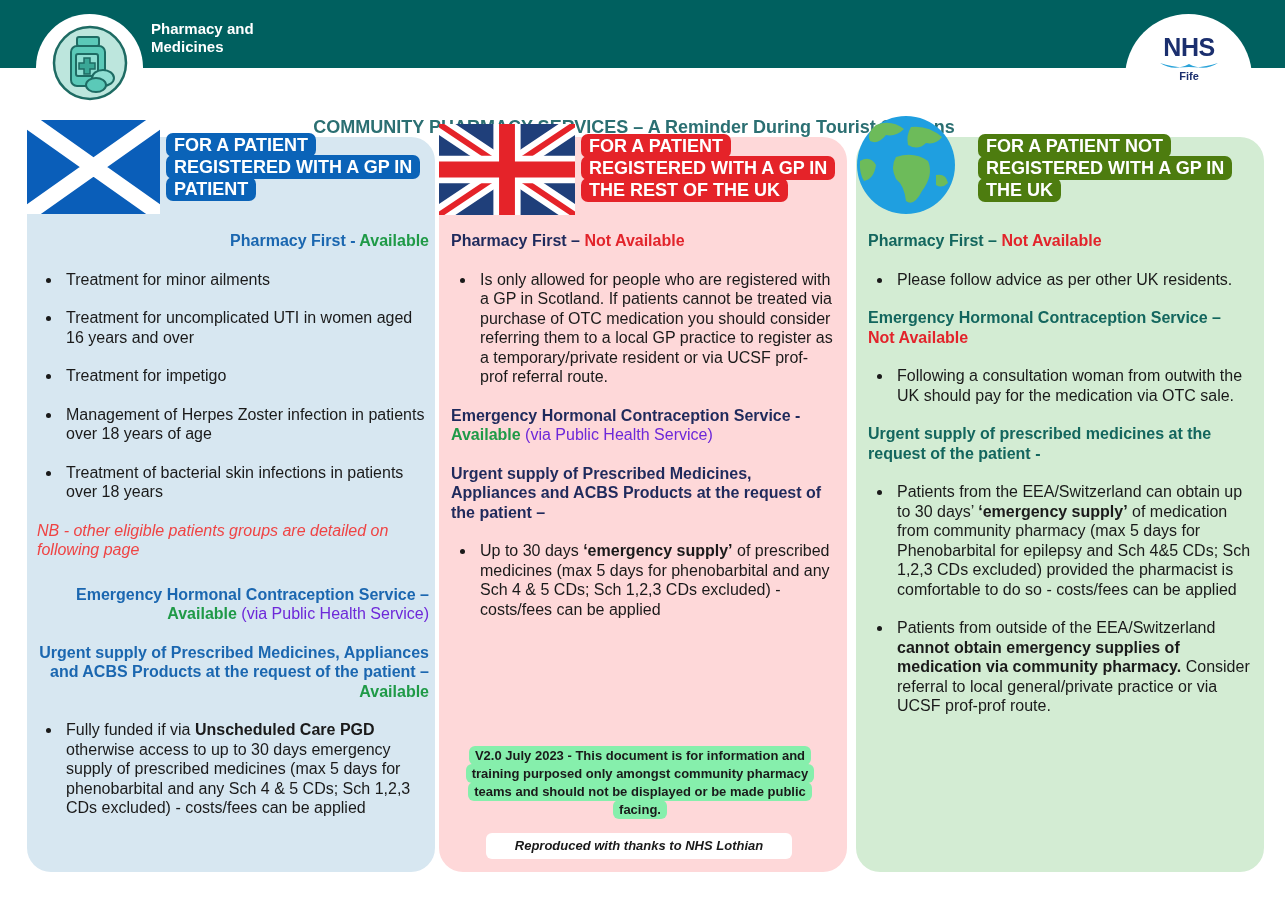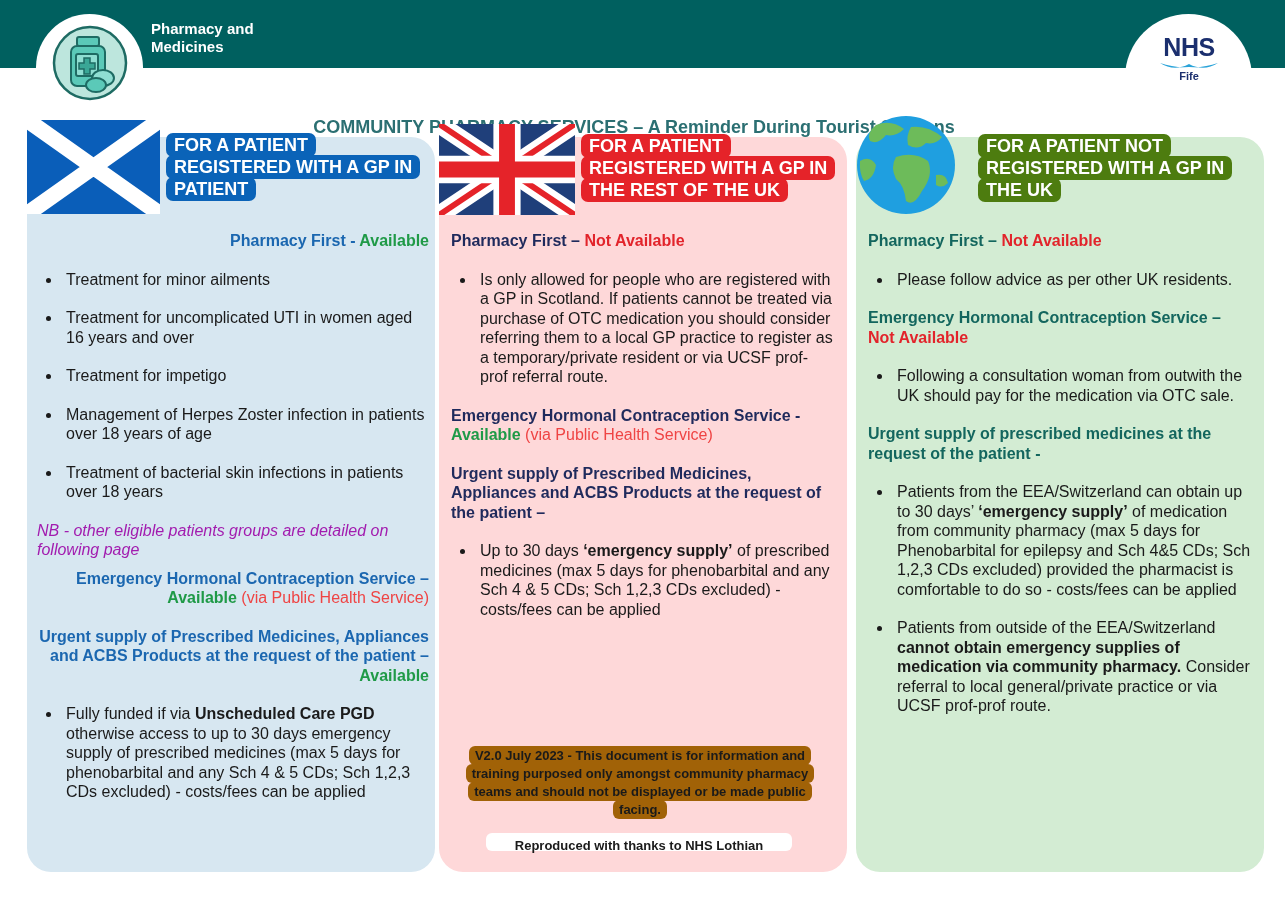--- a/index.html
+++ b/index.html
@@ -29,31 +29,31 @@
   .tag-red span { background: #e52329; }
   .tag-green span { background: #4d7c0f; }
 
   .content { position: absolute; font-size: 16px; line-height: 19.5px; }
   .h { font-weight: bold; font-size: 16px; line-height: 19.5px; }
   .blue-h { color: #1b67b0; text-align: right; }
   .navy-h { color: #1f2a5c; }
   .teal-h { color: #13665e; }
   .avail { color: #1f9a47; font-weight: bold; }
   .notavail { color: #e2242b; font-weight: bold; }
-  .normal { font-weight: normal; color: #ef4444; }
+  .normal { font-weight: normal; color: #6d28d9; }
   ul { list-style: none; margin: 19px 0 19px 0; }
   li { position: relative; padding-left: 29px; margin-bottom: 19px; }
   li:last-child { margin-bottom: 0; }
   li::before { content: ""; position: absolute; left: 9px; top: 8px; width: 5px; height: 5px; border-radius: 50%; background: #1a1a1a; }
-  .nb { font-style: italic; color: #a21caf; margin-bottom: 9px; }
+  .nb { font-style: italic; color: #ef4444; margin-bottom: 25px; }
   .gap { height: 19px; }
 
   .notice { position: absolute; left: 455px; top: 747px; width: 370px; text-align: center; font-weight: bold; font-size: 13px; line-height: 18px; }
-  .notice span { background: #a16207; padding: 2px 6px; border-radius: 6px; box-decoration-break: clone; -webkit-box-decoration-break: clone; }
-  .thanks { position: absolute; left: 486px; top: 833px; width: 306px; height: 18px; background: #fff; border-radius: 6px; font-weight: bold; font-size: 13px; text-align: center; line-height: 26px; }
+  .notice span { background: #86efac; padding: 2px 6px; border-radius: 6px; box-decoration-break: clone; -webkit-box-decoration-break: clone; }
+  .thanks { position: absolute; left: 486px; top: 833px; width: 306px; height: 26px; background: #fff; border-radius: 6px; font-weight: bold; font-size: 13px; text-align: center; line-height: 26px; font-style: italic; }
 </style>
 </head>
 <body>
 
 <div class="topbar"></div>
 
 <div class="logo-circle">
   <svg width="78" height="78" viewBox="0 0 78 78">
     <circle cx="39" cy="39" r="36" fill="#bde6dd" stroke="#1e6b63" stroke-width="2.5"></circle>
     <rect x="26" y="13" width="22" height="9" rx="2" fill="#5bc9b8" stroke="#1e6b63" stroke-width="2"></rect>

